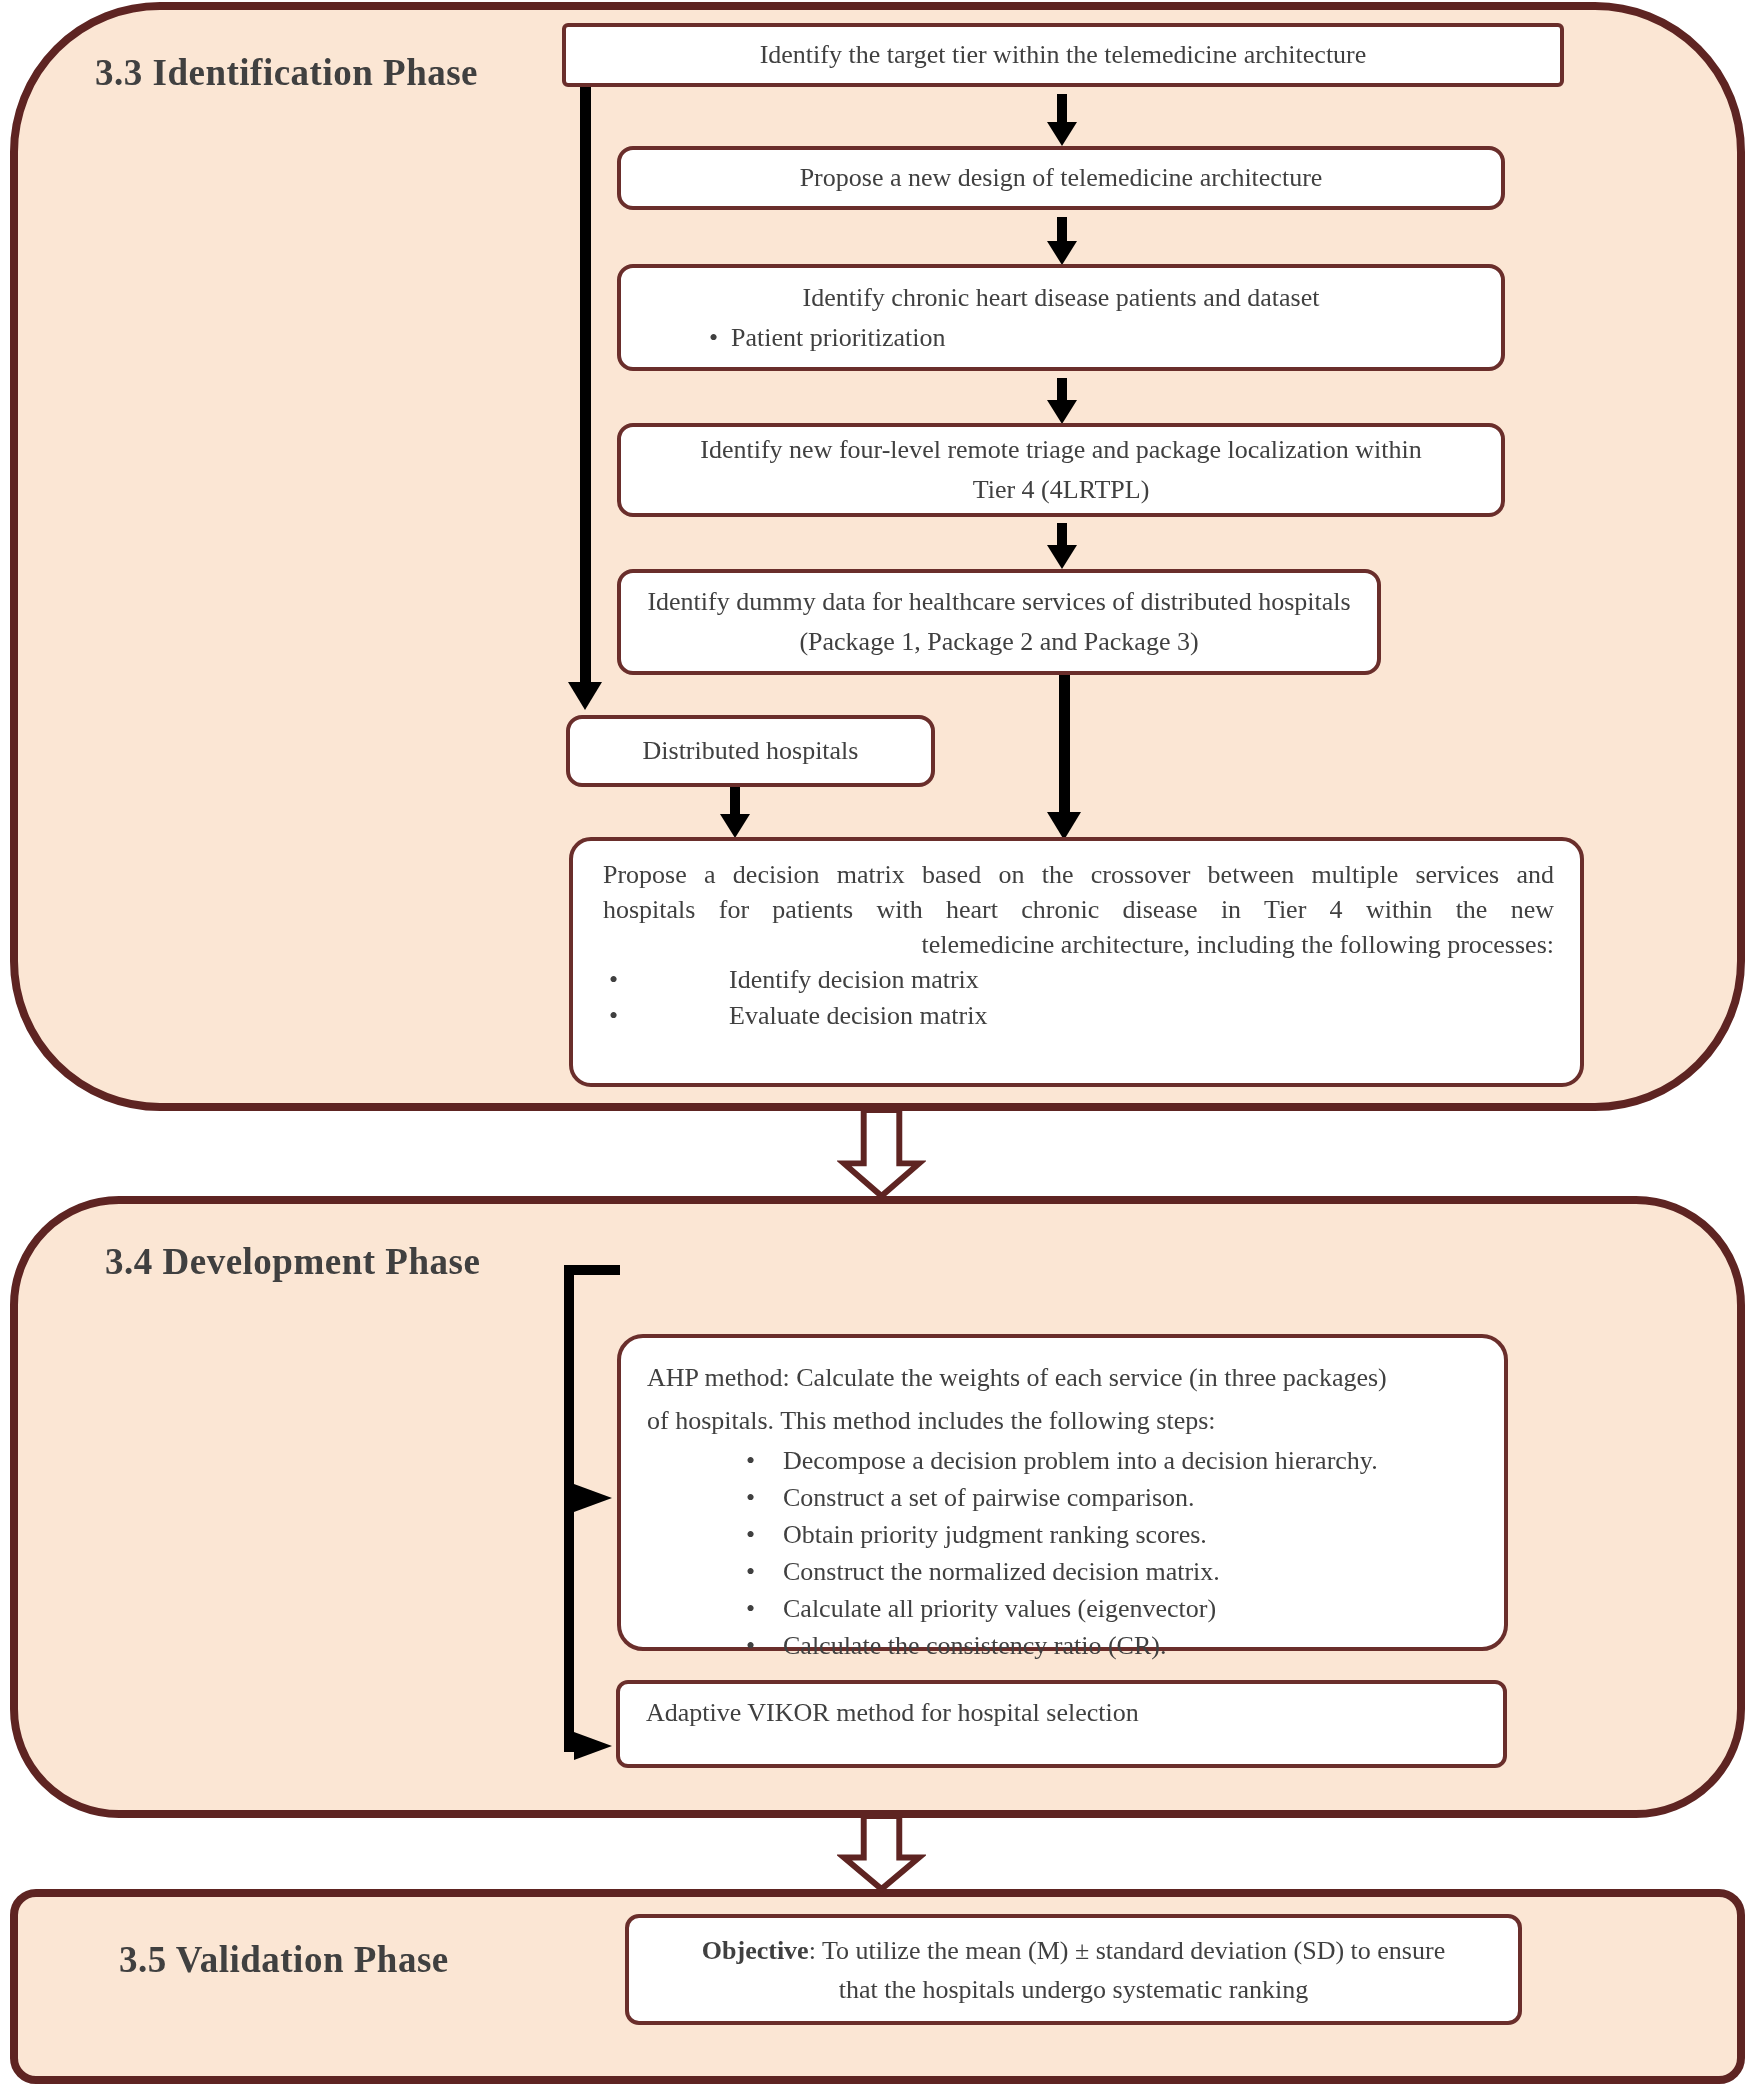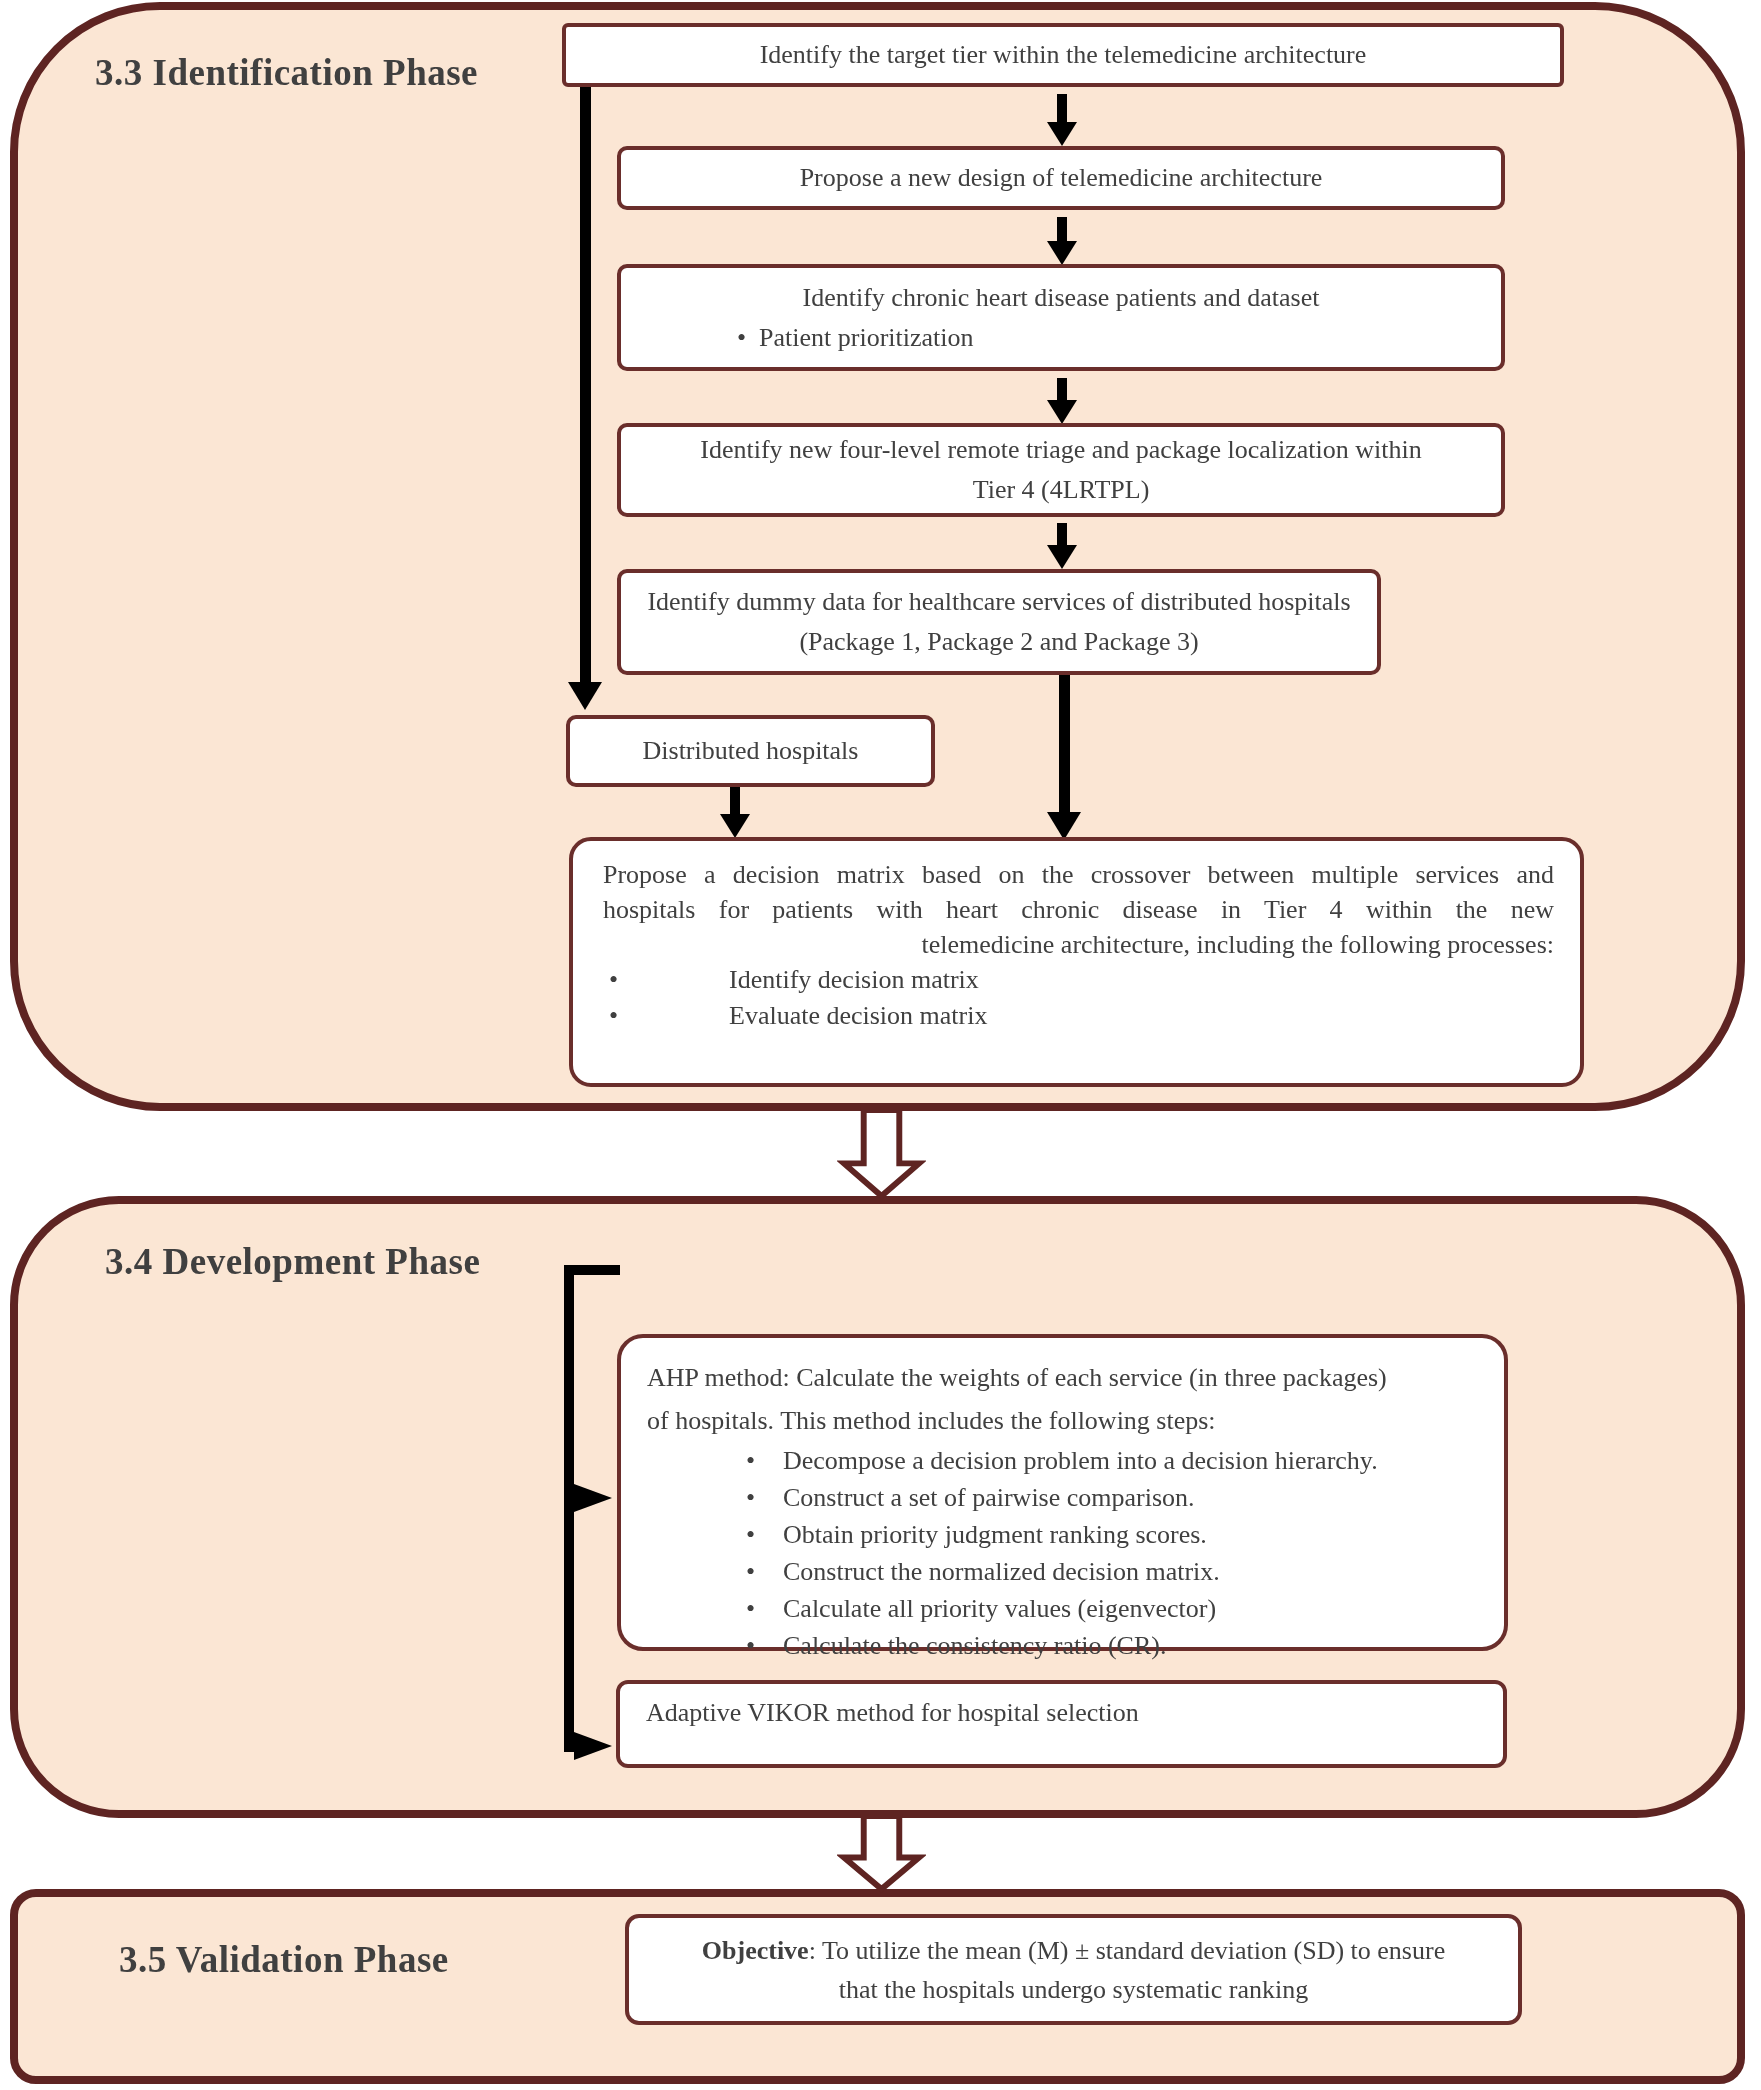--- a/index.html
+++ b/index.html
@@ -21,21 +21,21 @@
     position:absolute;
     font-weight:bold;
     font-size:37px;
     letter-spacing:0.5px;
     white-space:nowrap;
   }
   .box{
     position:absolute;
     background:#ffffff;
     border:4px solid #6a2e2b;
-    border-radius:10px;
+    border-radius:16px;
     box-sizing:border-box;
     font-size:26px;
     display:flex;
     flex-direction:column;
     justify-content:center;
   }
   .center{text-align:center;}
   .vshaft{position:absolute;background:#000;}
   .head-down{
     position:absolute;width:0;height:0;
@@ -81,21 +81,21 @@
 
   <div class="box center" style="left:617px;top:146px;width:888px;height:64px;">
     <div>Propose a new design of telemedicine architecture</div>
   </div>
 
   <div class="vshaft" style="left:1057px;top:217px;width:10px;height:24px;"></div>
   <div class="head-down small" style="left:1047px;top:241px;"></div>
 
   <div class="box" style="left:617px;top:264px;width:888px;height:107px;line-height:40px;">
     <div class="center">Identify chronic heart disease patients and dataset</div>
-    <div style="padding-left:116px;">
+    <div style="padding-left:88px;">
       <span>•</span>&nbsp;&nbsp;<span>Patient prioritization</span>
     </div>
   </div>
 
   <div class="vshaft" style="left:1057px;top:378px;width:10px;height:22px;"></div>
   <div class="head-down small" style="left:1047px;top:400px;"></div>
 
   <div class="box center" style="left:617px;top:423px;width:888px;height:94px;line-height:40px;">
     <div>Identify new four-level remote triage and package localization within</div>
     <div>Tier 4 (4LRTPL)</div>

